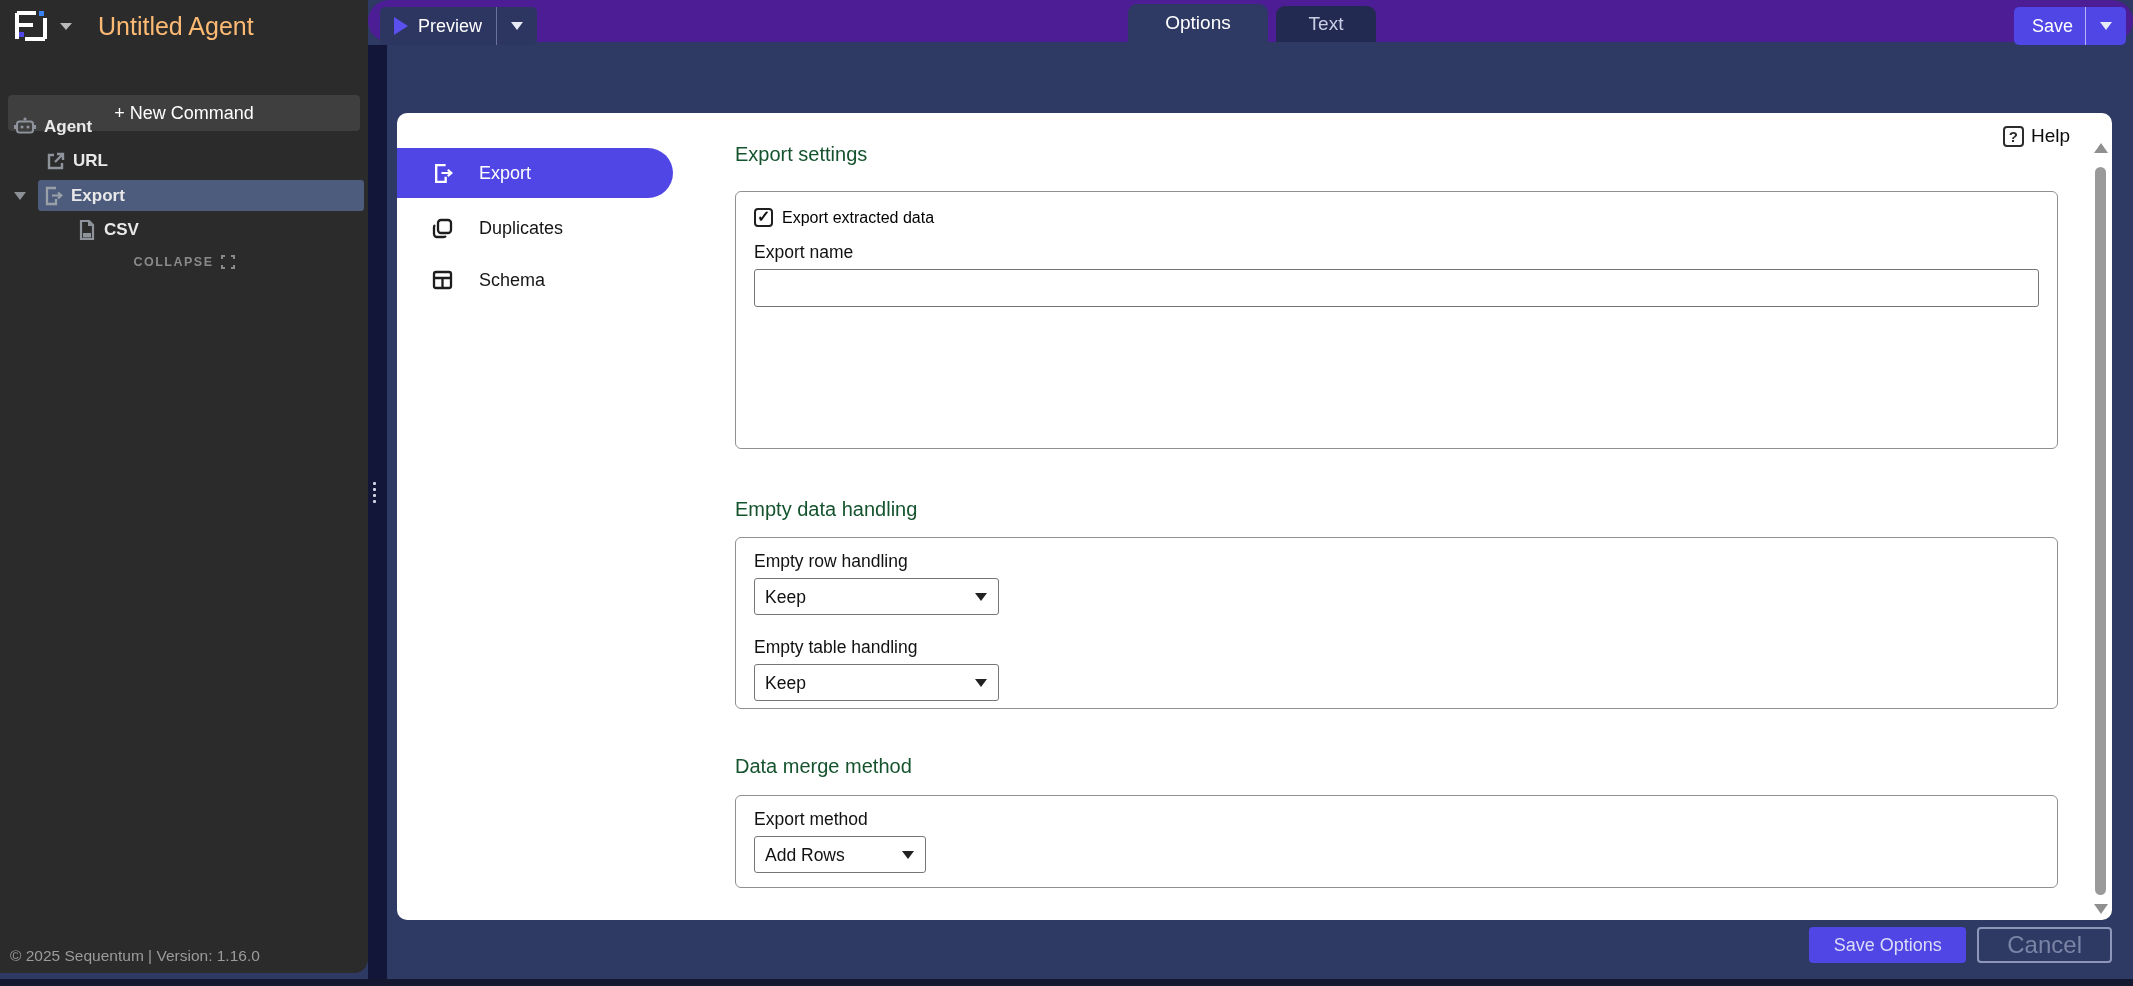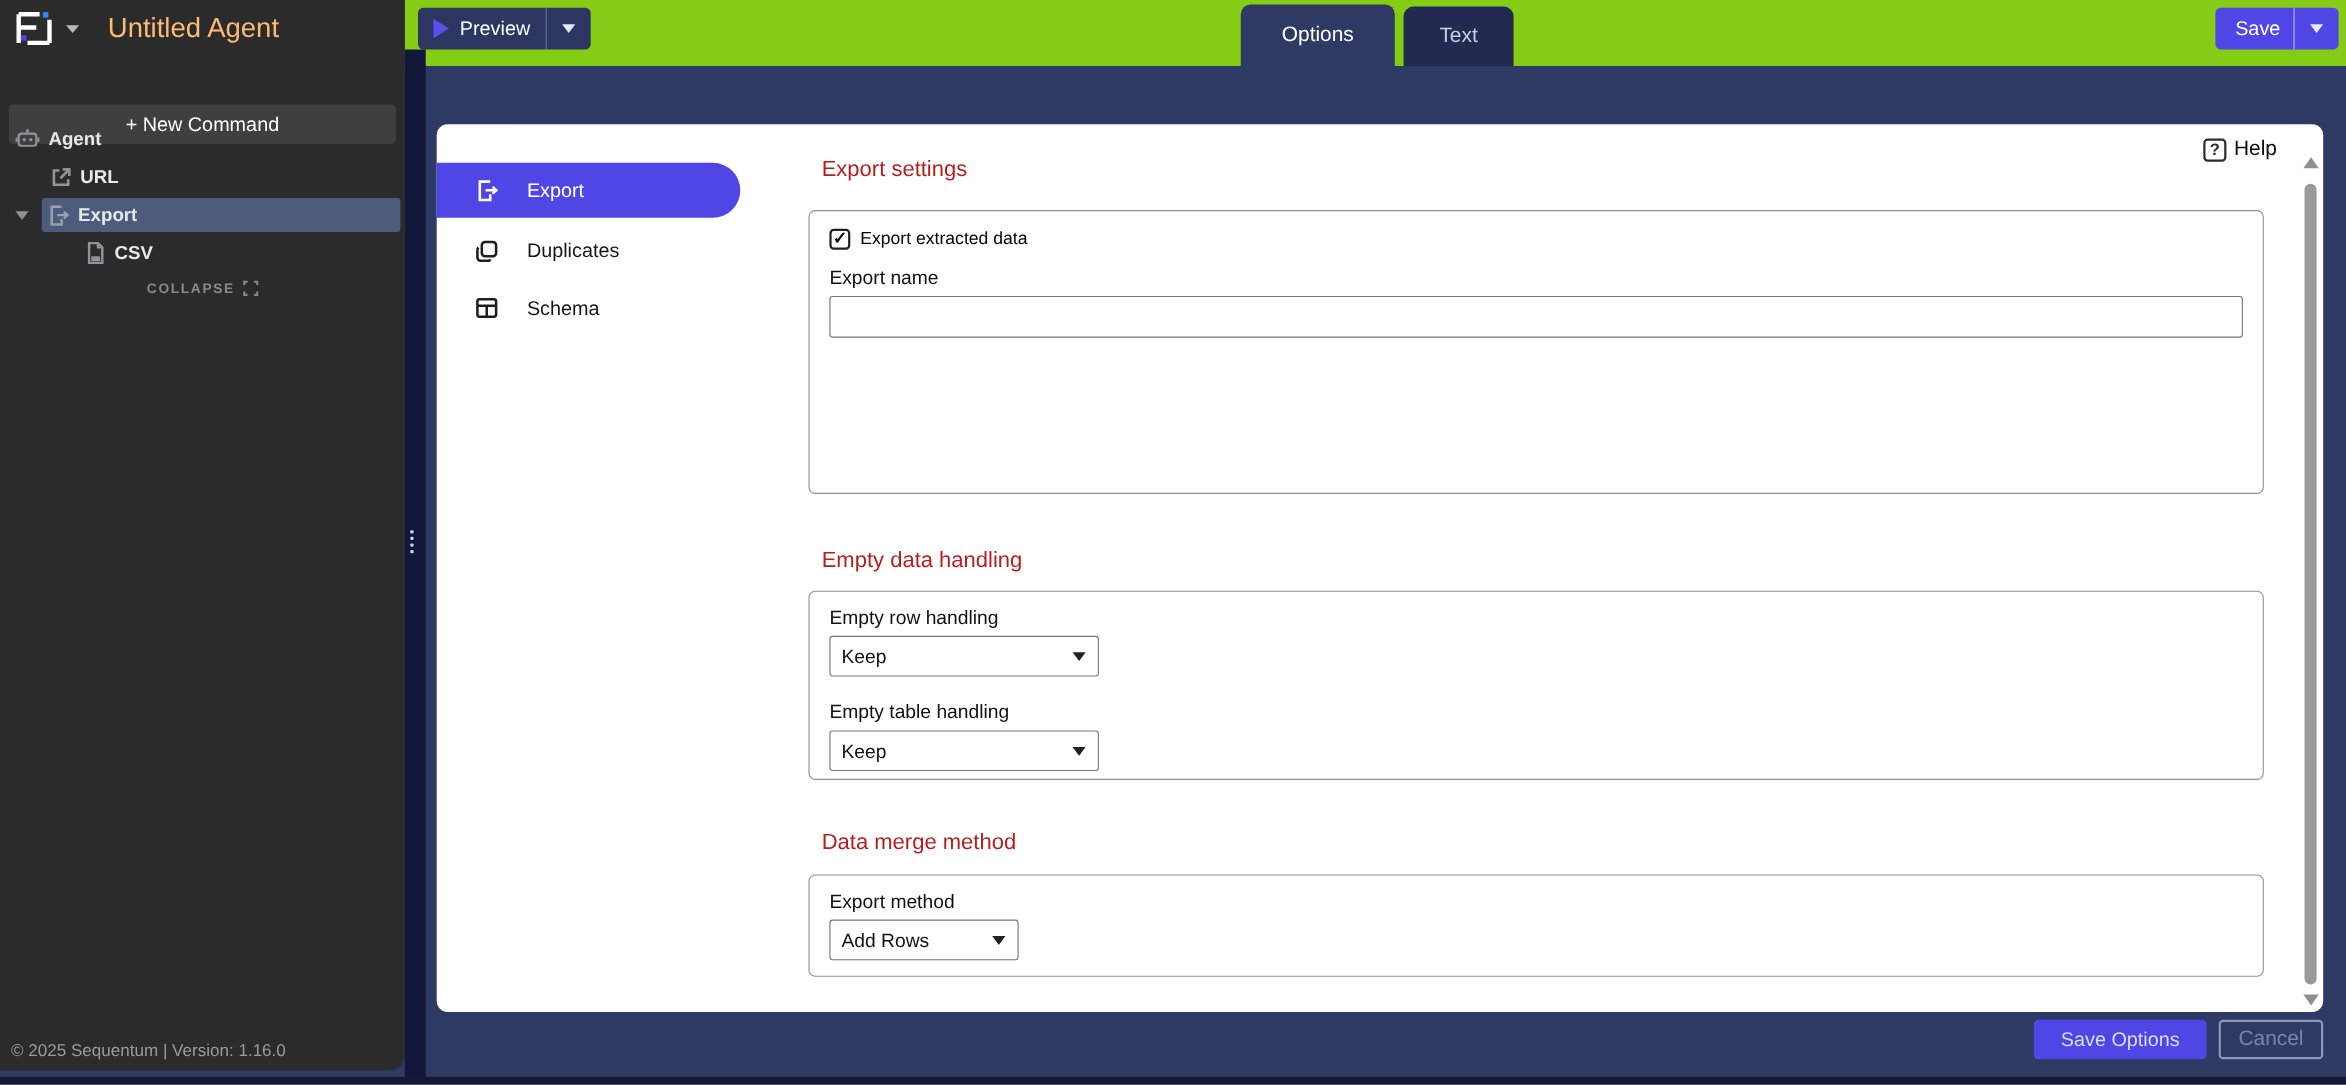--- a/index.html
+++ b/index.html
@@ -1,21 +1,21 @@
 <!DOCTYPE html>
 <html><head>
 <meta charset="utf-8">
 <style>
   * { margin:0; padding:0; box-sizing:border-box; }
   html,body { width:2133px; height:986px; }
   body { font-family:"Liberation Sans",sans-serif; background:#2e3a63; overflow:hidden; }
   .app { position:relative; width:2133px; height:986px; background:#2e3a63; }
 
   
-  .topbar { position:absolute; left:368px; right:0; top:0; height:60px; background:#84cc16; }
+  .topbar { position:absolute; left:368px; right:0; top:0; height:42px; background:#4c1d95;border-radius:22px; }
   .preview-btn { position:absolute; left:12px; top:7px; height:38px; display:flex; align-items:center;
     background:#2d3561; border:none; border-radius:5px; color:#fff; font-size:18px; cursor:pointer;
     font-family:inherit; padding:0; }
   .preview-btn .play { width:0; height:0; border-left:14px solid #5b50ee; border-top:9px solid transparent;
     border-bottom:9px solid transparent; margin:0 10px 0 14px; }
   .preview-btn .lbl { padding-right:14px; }
   .btn-divider { width:1px; align-self:stretch; background:#6a719c; }
   .caret-down { width:0; height:0; border-top:8px solid #e8eaf5; border-left:6px solid transparent;
     border-right:6px solid transparent; margin:0 14px; }
   .tab { position:absolute; top:4px; bottom:0; display:flex; align-items:center; justify-content:center;
@@ -68,21 +68,21 @@
   
   .subnav { position:absolute; left:0; top:35px; width:300px; }
   .subnav-item { display:flex; align-items:center; height:52px; padding-left:35px; color:#161616;
     font-size:18px; cursor:pointer; }
   .subnav-item .sicon { display:flex; margin-right:26px; }
   .subnav-item.active { width:276px; height:50px; background:#4f46e5; color:#fff;
     border-radius:0 25px 25px 0; margin-bottom:4px; }
 
   
   .formcol { position:absolute; left:338px; top:0; width:1323px; }
-  .section-title { position:absolute; left:12px; font-size:20px; font-weight:500; color:#b91c1c; }
+  .section-title { position:absolute; left:0; font-size:20px; font-weight:500; color:#14532d; }
   .fieldset { position:absolute; left:0; width:1323px; border:1px solid #909090; border-radius:6px;
     background:#fff; padding:16px 18px; }
   .t1 { top:30px; } .f1 { top:78px; height:258px; }
   .t2 { top:385px; } .f2 { top:424px; height:172px; padding-top:13px; }
   .t3 { top:642px; } .f3 { top:682px; height:93px; padding-top:13px; }
 
   .cb-row { display:flex; align-items:center; margin-bottom:15px; }
   .cb { appearance:none; -webkit-appearance:none; width:19px; height:19px; border:2px solid #1f1f1f;
     border-radius:4px; margin-right:9px; position:relative; cursor:pointer; background:#fff; }
   .cb[checked]::after { content:"✓"; position:absolute; left:1px; top:-3px; font-size:16px; font-weight:700; color:#111; }
@@ -108,21 +108,21 @@
   .vs-up { top:28px; border-bottom:10px solid #8f8f8f; }
   .vs-down { bottom:4px; border-top:10px solid #8f8f8f; }
   .vs-thumb { position:absolute; left:4px; top:52px; width:11px; height:728px; background:#9a9a9a; border-radius:6px; }
 
   
   .actions { position:absolute; left:397px; right:21px; top:927px; height:40px; display:flex;
     justify-content:flex-end; gap:11px; }
   .save-options-btn { min-width:157px; height:36px; background:#4f46e5; color:#dcdcf8; border:none;
     border-radius:4px; font-size:18px; font-family:inherit; cursor:pointer; padding:0 16px; }
   .cancel-btn { min-width:95px; height:36px; background:transparent; color:#7b84a6;
-    border:2px solid #8e97ba; border-radius:4px; font-size:19px; font-family:inherit; padding:0 14px; }
+    border:2px solid #8e97ba; border-radius:4px; font-size:24px; font-family:inherit; padding:0 28px; }
 
   .bottom-strip { position:absolute; left:0; right:0; bottom:0; height:7px; background:#141830; }
 
   svg { display:block; }
 </style>
 </head>
 <body>
 
 <div class="app">
 

